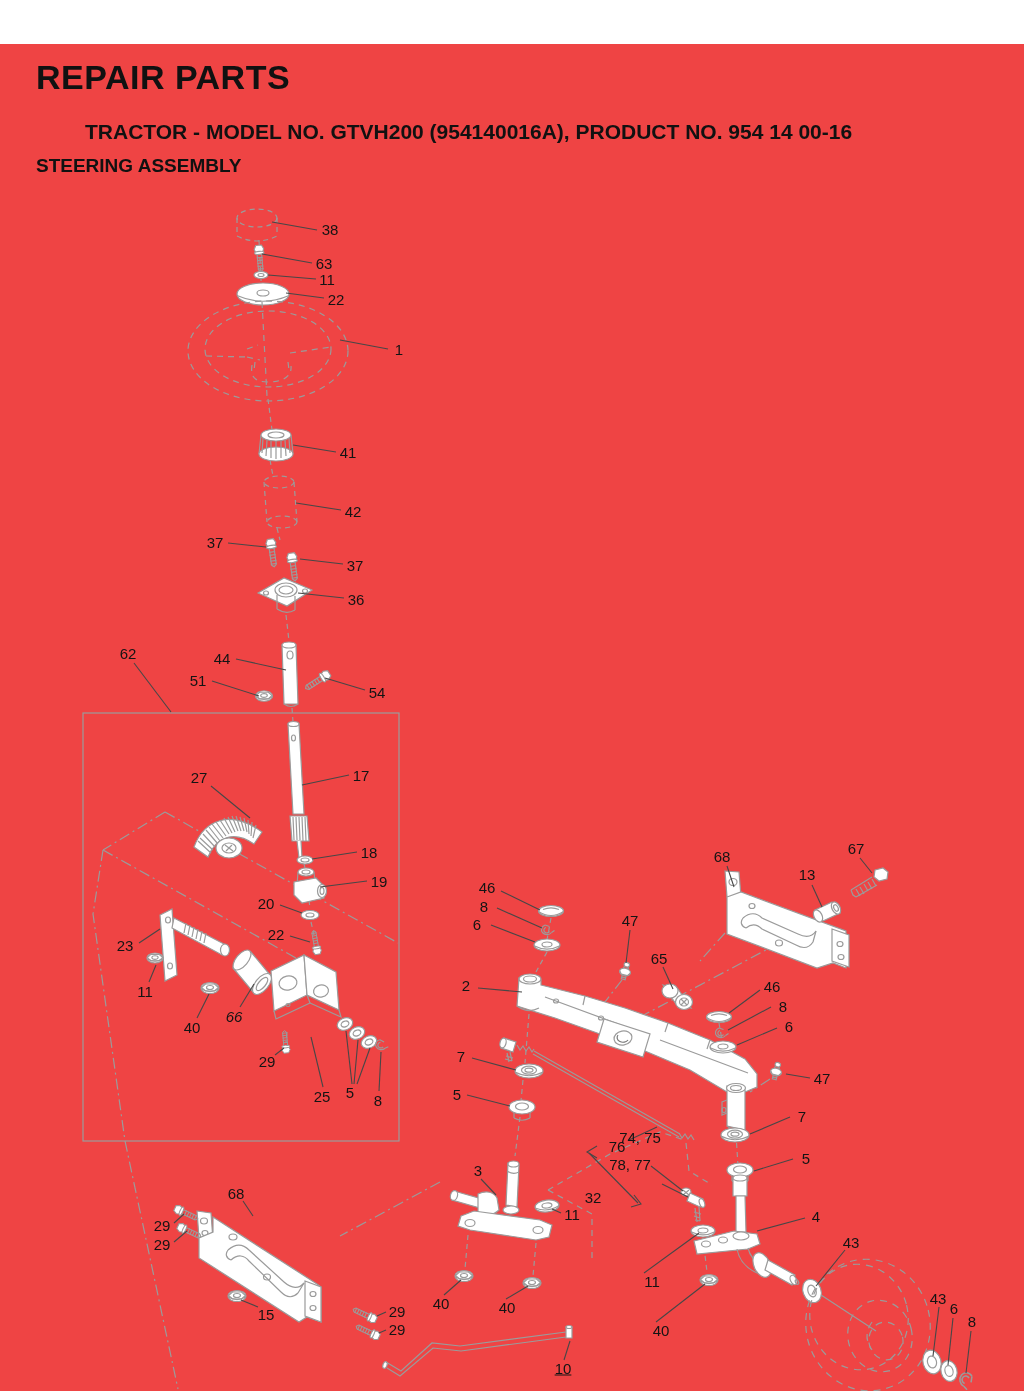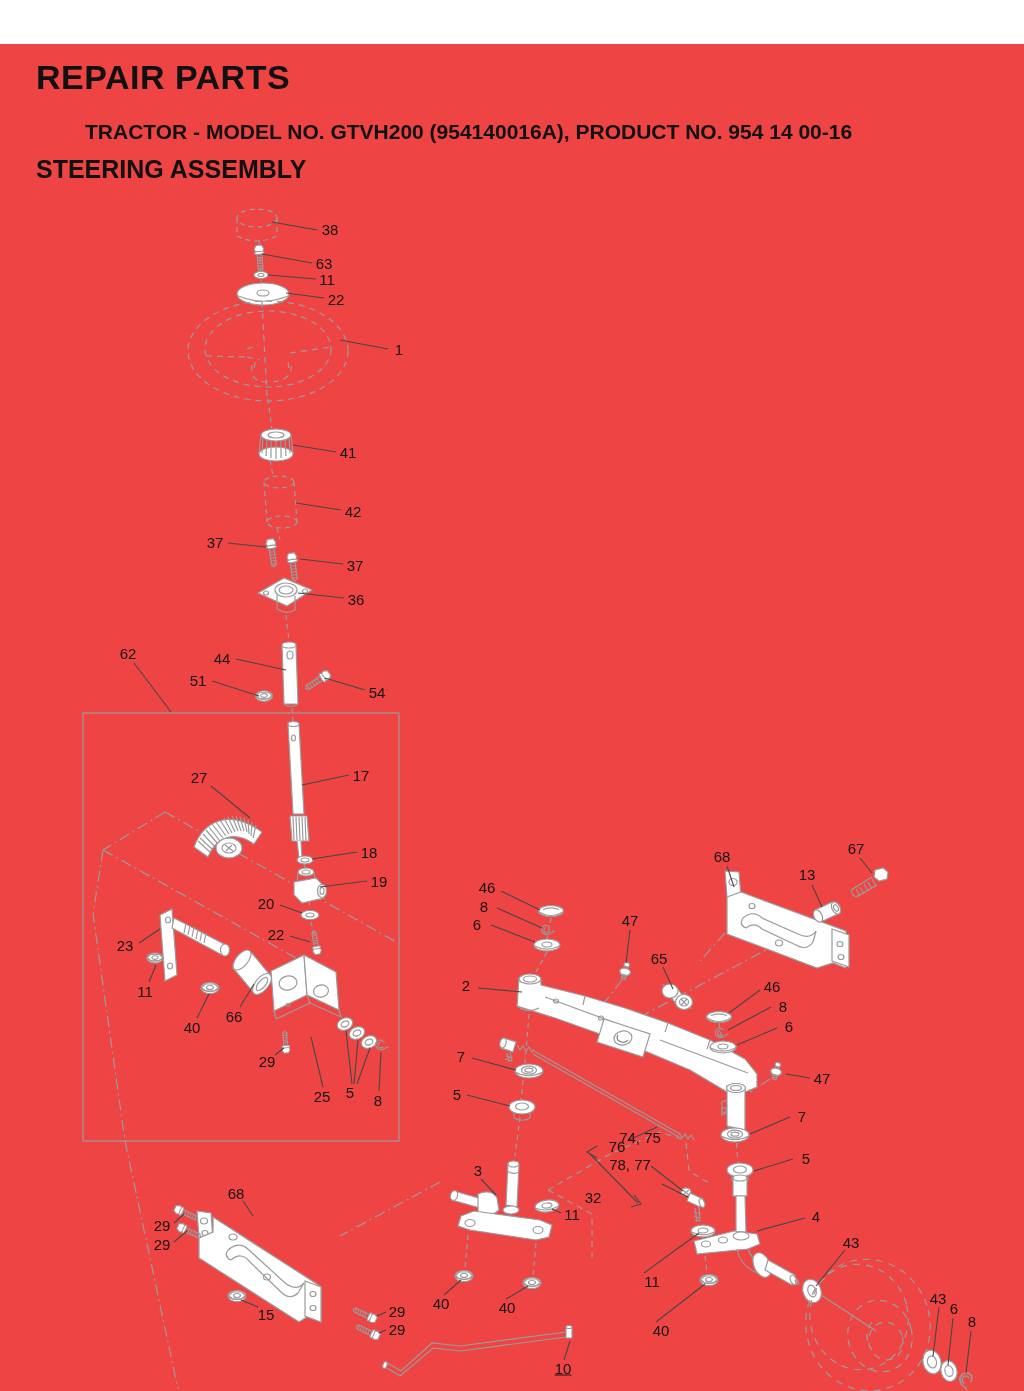--- a/index.html
+++ b/index.html
@@ -1,20 +1,20 @@
 <!DOCTYPE html>
 <html><head>
 <meta charset="utf-8">
 <style>
   html,body{margin:0;padding:0;background:#fff;}
   .page{position:relative;width:1024px;height:1391px;background:#ef4444;overflow:hidden;
         font-family:"Liberation Sans",sans-serif;color:#111;margin-top:44px;}
   .hdr-title{position:absolute;left:36px;top:14px;font-size:34px;font-weight:bold;letter-spacing:.5px;}
   .hdr-sub{position:absolute;left:85px;top:76px;font-size:21px;font-weight:bold;}
-  .hdr-section{position:absolute;left:36px;top:111px;font-size:25px;font-weight:bold;}
+  .hdr-section{position:absolute;left:36px;top:111px;font-size:19px;font-weight:bold;}
   .art{position:absolute;left:0;top:0;}
   .callout-layer{position:absolute;left:0;top:0;width:100%;height:100%;pointer-events:none;}
   .callout{position:absolute;transform:translate(-50%,-50%);
            font:15px "Liberation Sans",sans-serif;color:#141414;white-space:nowrap;}
   svg .art-line{stroke:#9b9b9b;fill:none;stroke-width:1.2;}
   svg .fillw{fill:#fff;}
 </style>
 </head>
 <body>
 
@@ -560,21 +560,21 @@
       <span class="callout" style="left: 377px; top: 648px;">54</span>
       <span class="callout" style="left: 361px; top: 731px;">17</span>
       <span class="callout" style="left: 199px; top: 733px;">27</span>
       <span class="callout" style="left: 369px; top: 808px;">18</span>
       <span class="callout" style="left: 379px; top: 837px;">19</span>
       <span class="callout" style="left: 266px; top: 859px;">20</span>
       <span class="callout" style="left: 276px; top: 890px;">22</span>
       <span class="callout" style="left: 125px; top: 901px;">23</span>
       <span class="callout" style="left: 145px; top: 947px;">11</span>
       <span class="callout" style="left: 192px; top: 983px;">40</span>
-      <span class="callout" style="left: 234px; top: 972px;">66</span>
+      <span class="callout" style="left: 234px; top: 972px; font-style: italic;">66</span>
       <span class="callout" style="left: 267px; top: 1017px;">29</span>
       <span class="callout" style="left: 322px; top: 1052px;">25</span>
       <span class="callout" style="left: 350px; top: 1048px;">5</span>
       <span class="callout" style="left: 378px; top: 1056px;">8</span>
       <span class="callout" style="left: 722px; top: 812px;">68</span>
       <span class="callout" style="left: 807px; top: 830px;">13</span>
       <span class="callout" style="left: 856px; top: 804px;">67</span>
       <span class="callout" style="left: 487px; top: 843px;">46</span>
       <span class="callout" style="left: 484px; top: 862px;">8</span>
       <span class="callout" style="left: 477px; top: 880px;">6</span>

